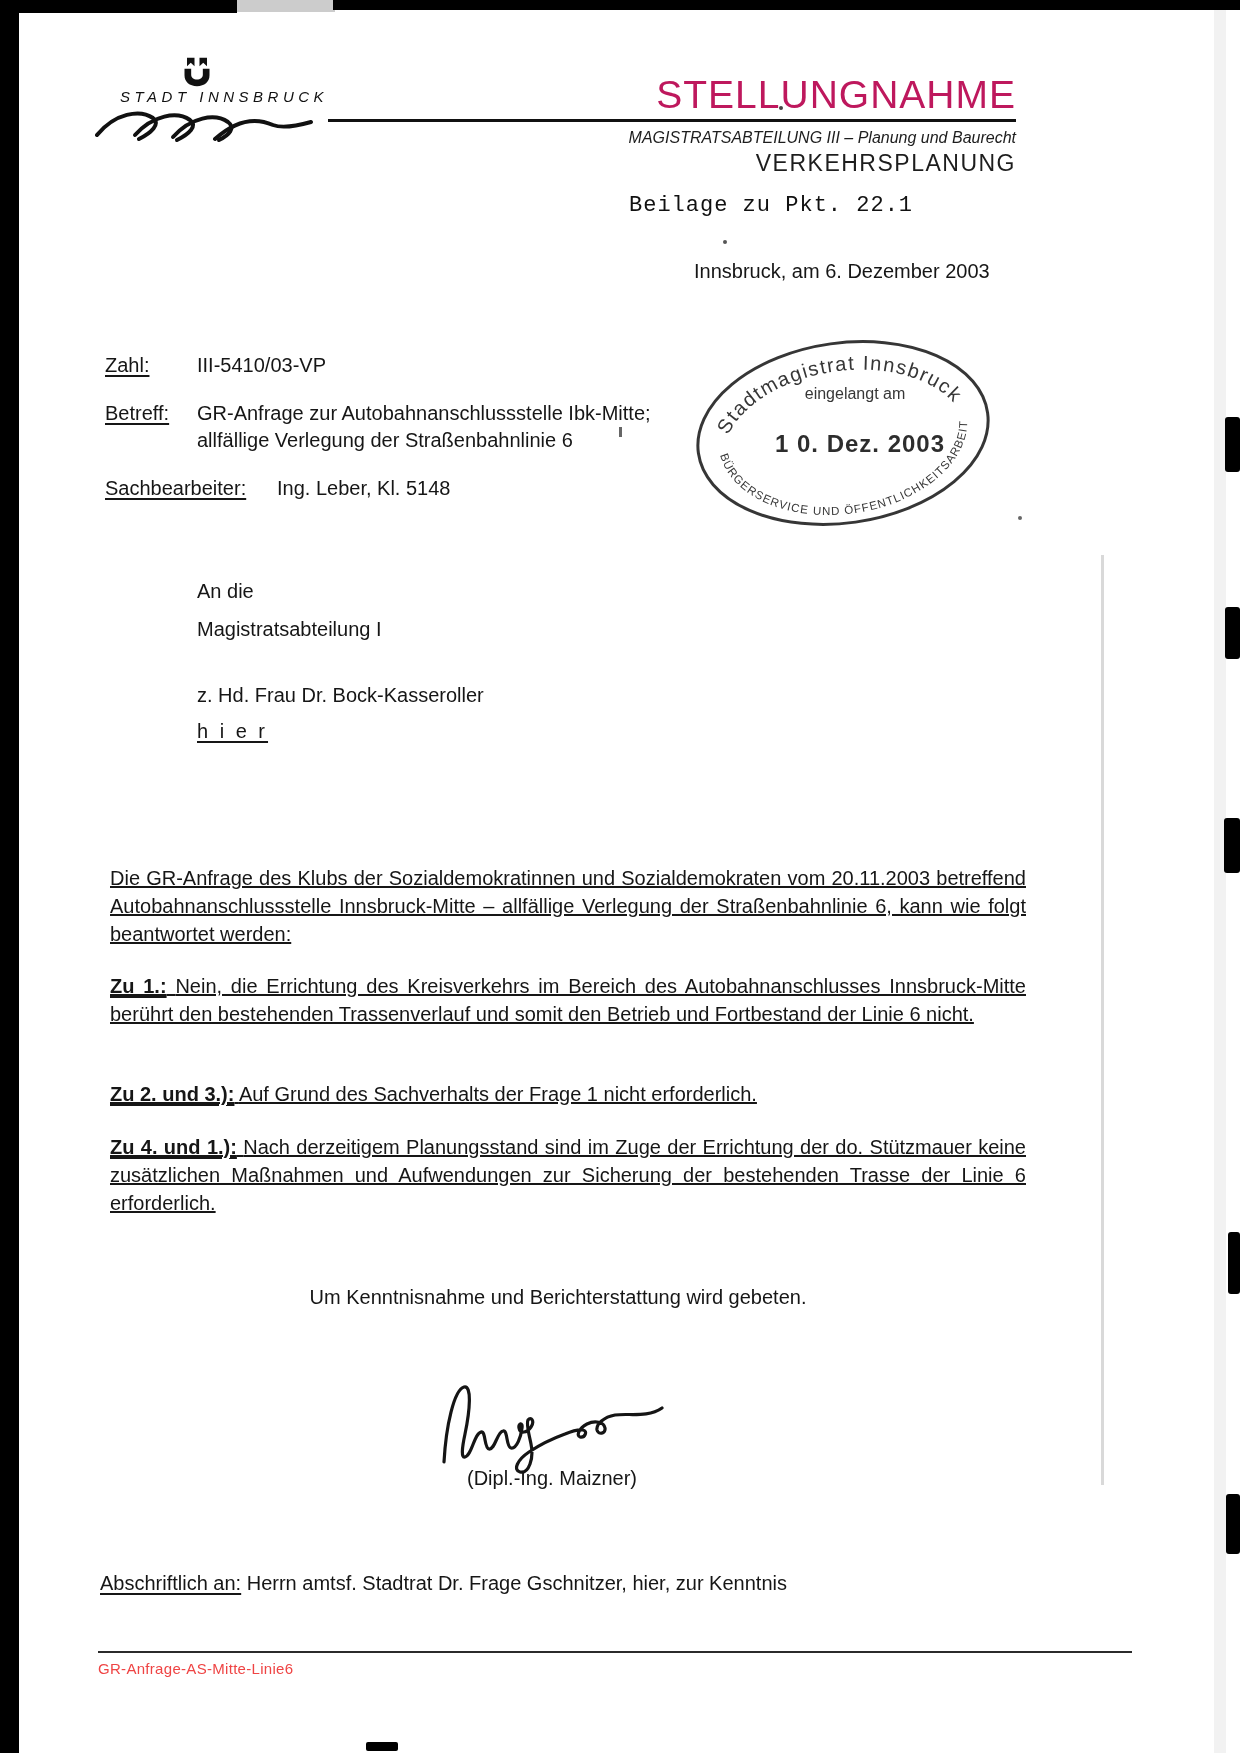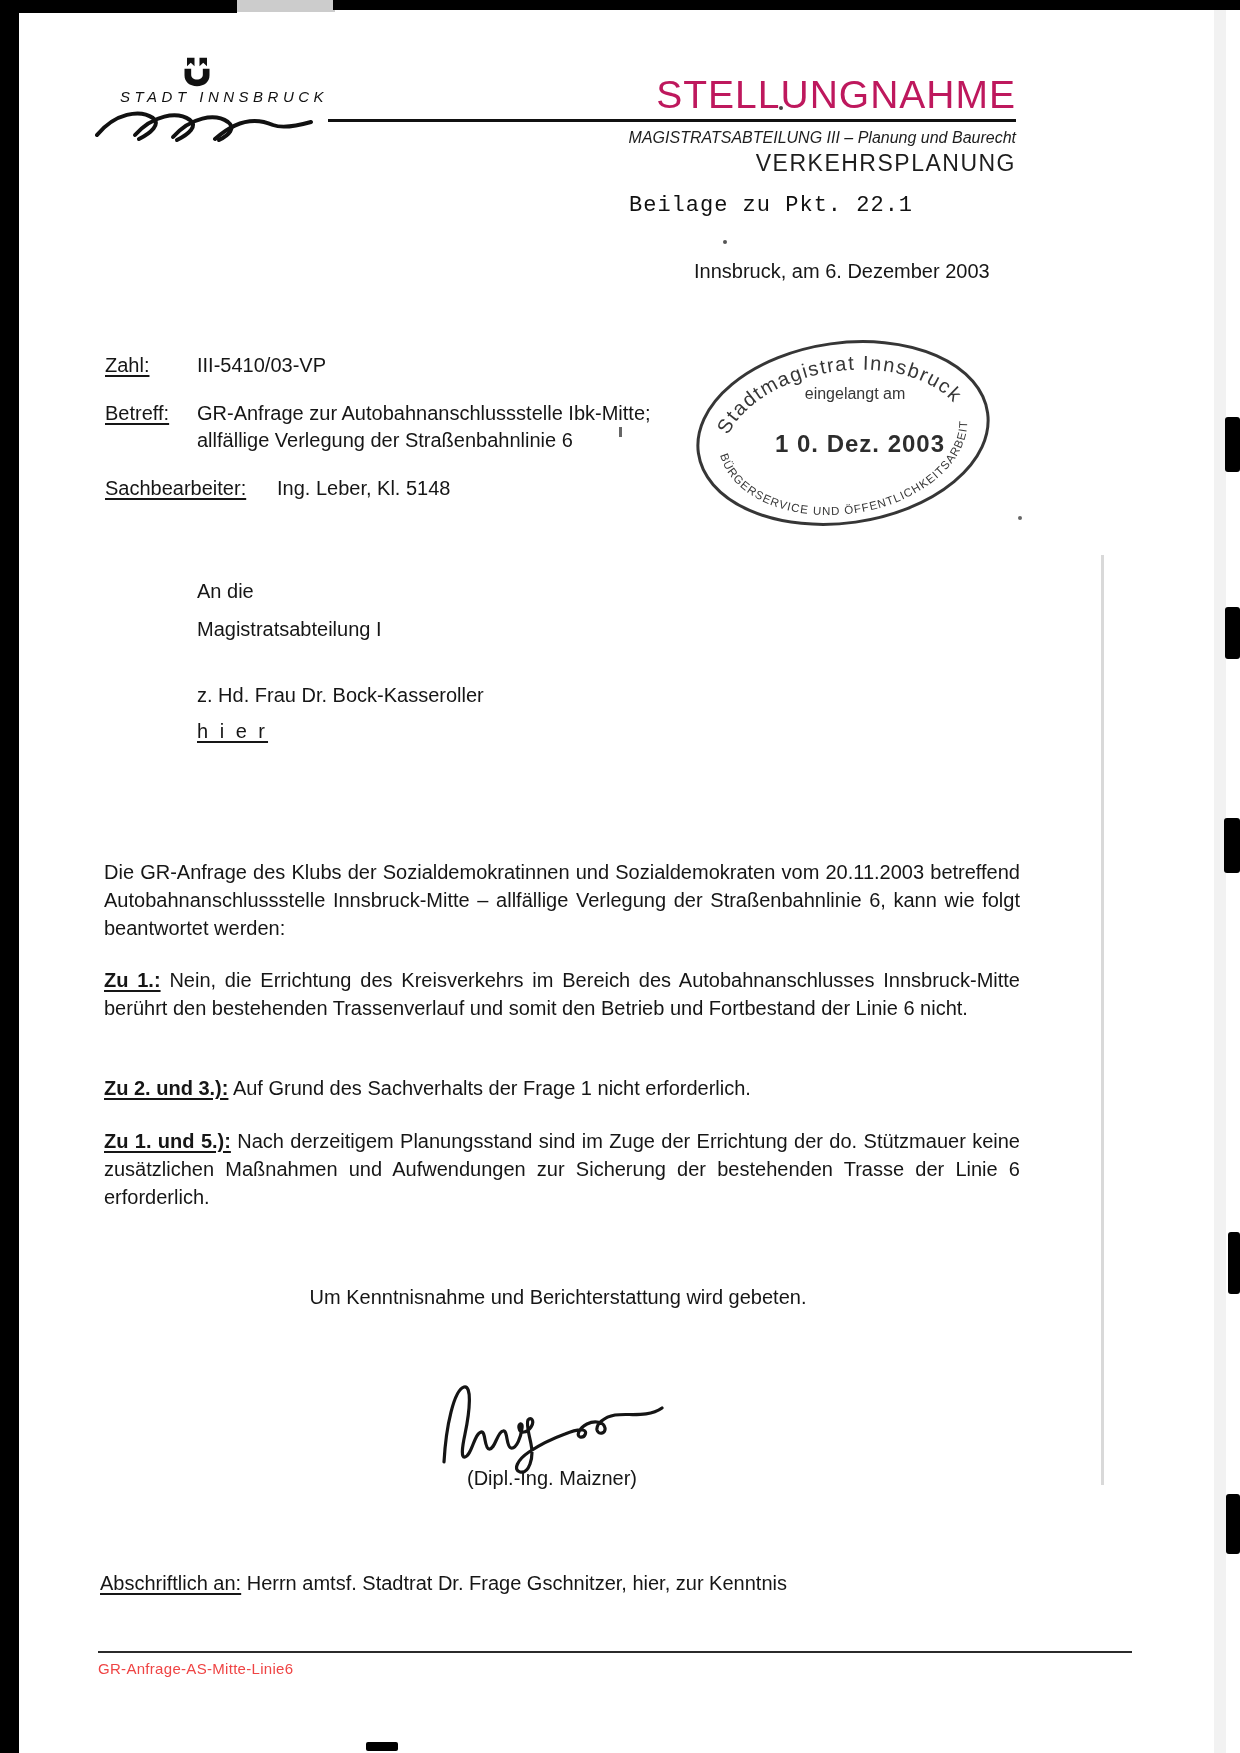--- a/index.html
+++ b/index.html
@@ -1,21 +1,21 @@
 <!DOCTYPE html>
 <html><head>
 <meta charset="utf-8">
 <style>
   html,body{margin:0;padding:0;background:#e9e9e9;}
   .page{position:relative;width:1240px;height:1753px;background:#ffffff;overflow:hidden;
         font-family:"Liberation Sans",sans-serif;color:#161616;}
   .abs{position:absolute;}
   .body-text{font-size:20px;line-height:28px;}
   .justify{text-align:justify;}
-  p{margin:4px;}
+  p{margin:10px;text-decoration:underline;}
   .ul{text-decoration:underline;text-decoration-thickness:2px;text-underline-offset:3px;}
   .lead{font-weight:bold;text-decoration:underline;text-decoration-thickness:2px;text-underline-offset:3px;}
   .title{font-size:39px;line-height:42px;font-weight:400;letter-spacing:1px;color:#be185d;text-align:right;}
   .dept{font-style:italic;font-size:16px;color:#1d1d1d;text-align:right;}
   .division{font-size:23px;letter-spacing:1.5px;text-align:right;color:#1d1d1d;}
   .mono{font-family:"Liberation Mono",monospace;font-size:22px;letter-spacing:1px;color:#111;}
   .logo-text{font-size:15px;letter-spacing:4.5px;font-style:italic;color:#111;white-space:nowrap;}
   .rule{background:#111;}
   .centered{text-align:center;}
   .hier{letter-spacing:3px;}
@@ -109,21 +109,21 @@
     <span class="lead">Zu 1.:</span>
     <span>Nein, die Errichtung des Kreisverkehrs im Bereich des Autobahnanschlusses Innsbruck-Mitte berührt den bestehenden Trassenverlauf und somit den Betrieb und Fortbestand der Linie 6 nicht.</span>
   </p>
 
   <p class="abs body-text justify" style="left:100px;top:1070px;width:916px;">
     <span class="lead">Zu 2. und 3.):</span>
     <span>Auf Grund des Sachverhalts der Frage 1 nicht erforderlich.</span>
   </p>
 
   <p class="abs body-text justify" style="left:100px;top:1123px;width:916px;">
-    <span class="lead">Zu 1. und 5.):</span>
+    <span class="lead">Zu 4. und 1.):</span>
     <span>Nach derzeitigem Planungsstand sind im Zuge der Errichtung der do. Stützmauer keine zusätzlichen Maßnahmen und Aufwendungen zur Sicherung der bestehenden Trasse der Linie 6 erforderlich.</span>
   </p>
 
   <div class="abs body-text centered" style="left:100px;top:1283px;width:916px;">Um Kenntnisnahme und Berichterstattung wird gebeten.</div>
 
   <div class="abs" style="left:432px;top:1374px;">
     <svg width="250" height="100" viewBox="0 0 250 100" fill="none" stroke="#151515" stroke-width="3.2" stroke-linecap="round" stroke-linejoin="round">
       <path d="M 12 88 C 14 52, 22 16, 32 13 C 40 11, 38 36, 33 60 C 30 74, 29 84, 33 83 C 40 81, 42 60, 49 58 C 54 57, 52 74, 57 75 C 63 76, 65 58, 71 57 C 76 56, 74 73, 79 74 C 85 75, 89 62, 90 54 C 91 48, 86 49, 87 54 C 88 60, 95 59, 99 53 C 103 47, 99 42, 96 46 C 94 50, 97 60, 99 70 C 102 84, 97 100, 88 98 C 81 96, 85 86, 97 78 C 109 70, 122 64, 133 60 C 140 57, 146 55, 151 56 C 156 57, 153 64, 148 63 C 144 62, 147 54, 155 50 C 163 46, 172 48, 173 54 C 174 60, 166 61, 165 56 C 164 50, 172 43, 183 41 C 196 39, 216 44, 230 34"></path>
     </svg>
   </div>

